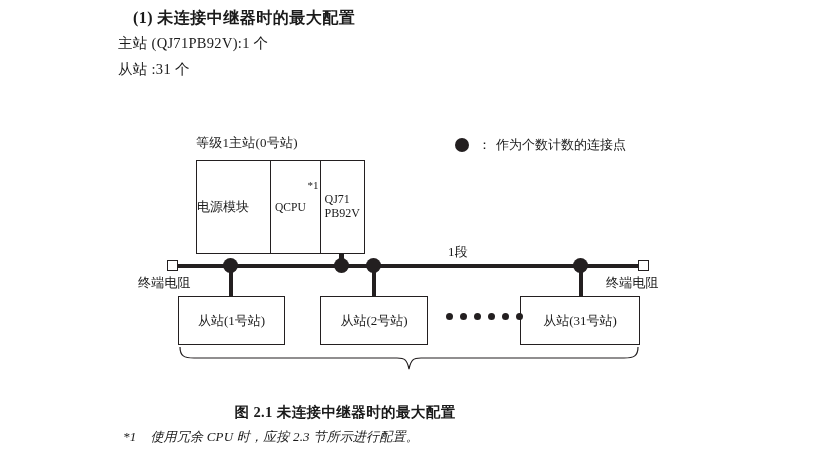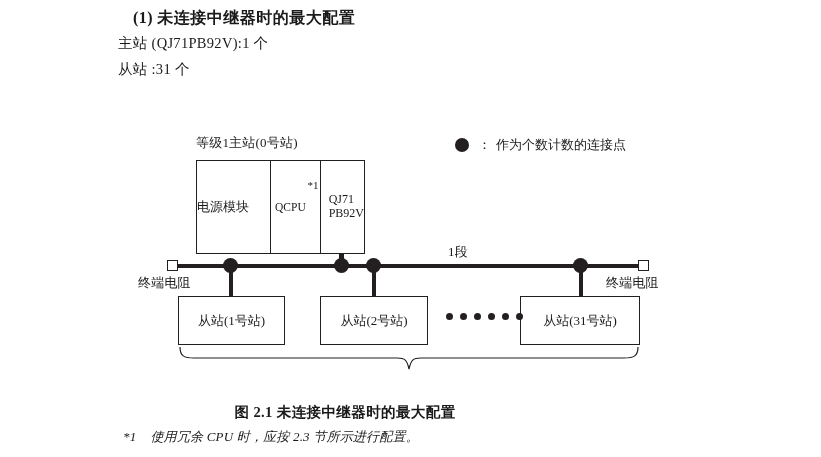--- a/index.html
+++ b/index.html
@@ -91,21 +91,21 @@
   }
   .rack-cell {
     position: relative;
     box-sizing: border-box;
     display: flex;
     align-items: center;
     font-size: 13px;
   }
   .cell-psu   { width: 74px; }
   .cell-cpu   { width: 50px; border-left: 1.3px solid #231f20; justify-content: flex-start; padding-left: 4px;}
-  .cell-net   { width: 45px; border-left: 1.3px solid #231f20; justify-content: flex-end; padding-left: 4px;}
+  .cell-net   { width: 45px; border-left: 1.3px solid #231f20; justify-content: flex-start; padding-left: 4px;}
   .cpu-text { font-size: 11.5px; }
   .net-text { font-size: 12px; line-height: 1.15; text-align: left; }
   .fn-mark {
     position: absolute;
     top: 18px;
     right: 1px;
     font-size: 11px;
     letter-spacing: 0;
   }
 

